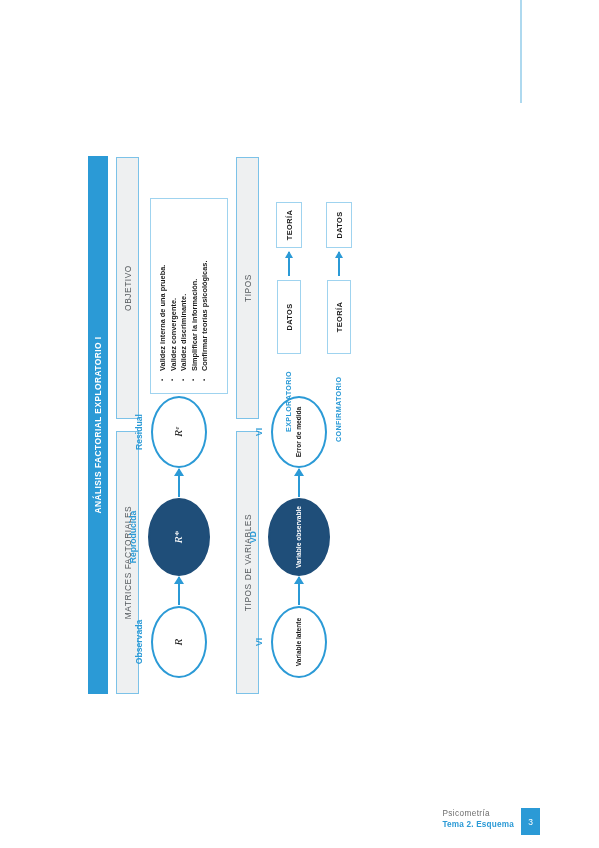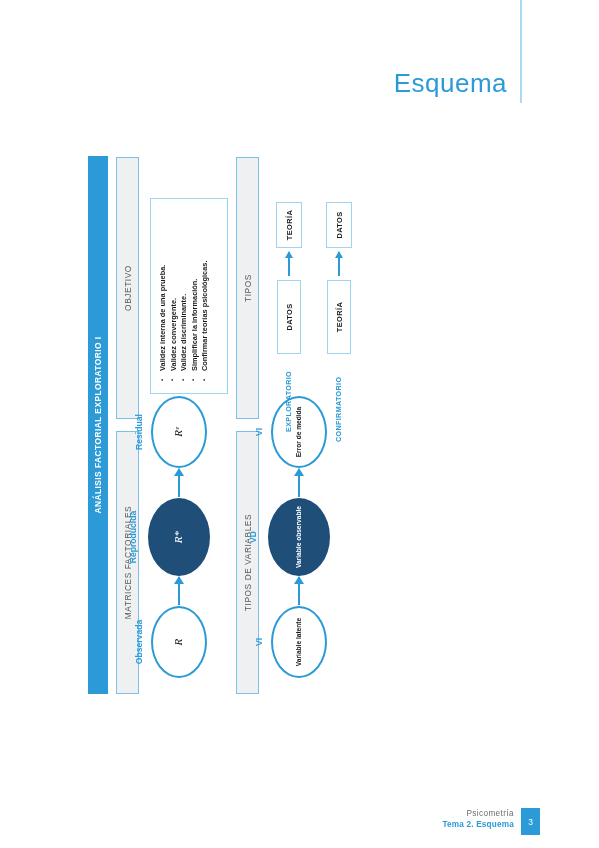--- a/index.html
+++ b/index.html
@@ -31,21 +31,21 @@
   }
 
   
   .footer{
     position:absolute;
     left:0;right:0;bottom:0;height:70px;
   }
   .footer-text{
     position:absolute;
     right:85px;bottom:17px;
-    text-align:right;
+    text-align:left;
     line-height:1.32;
   }
   .footer-line1{font-size:8.2px;color:#6d6d6d;letter-spacing:.4px;}
   .footer-line2{font-size:8.2px;color:#2b9ad6;font-weight:bold;letter-spacing:.2px;}
   .page-badge{
     position:absolute;
     right:59px;bottom:13px;
     width:19px;height:27px;
     background:#2b9ad6;
     color:#ffffff;
@@ -229,21 +229,20 @@
     border-bottom:4.2px solid transparent;
   }
 </style>
 </head>
 <body>
 
 <div id="page">
 
   <div class="top-rule"></div>
 
-  <div class="page-title">Esquema</div>
 
   <div id="slide">
 
     <div class="title-bar">ANÁLISIS FACTORIAL EXPLORATORIO I</div>
 
     <div class="sec-bar" id="sec-matrices">MATRICES FACTORIALES</div>
     <div class="sec-bar" id="sec-objetivo">OBJETIVO</div>
     <div class="sec-bar" id="sec-variables">TIPOS DE VARIABLES</div>
     <div class="sec-bar" id="sec-tipos">TIPOS</div>
 

